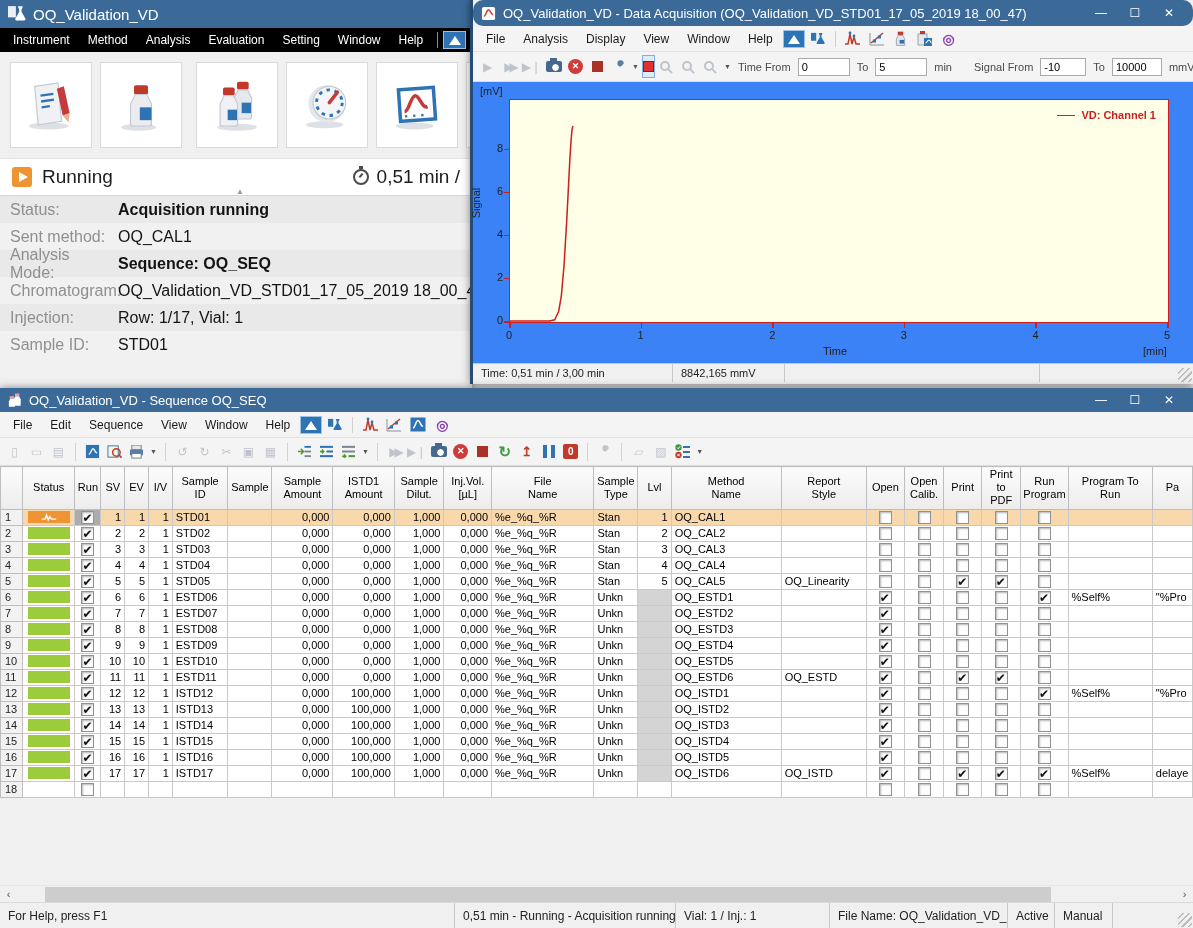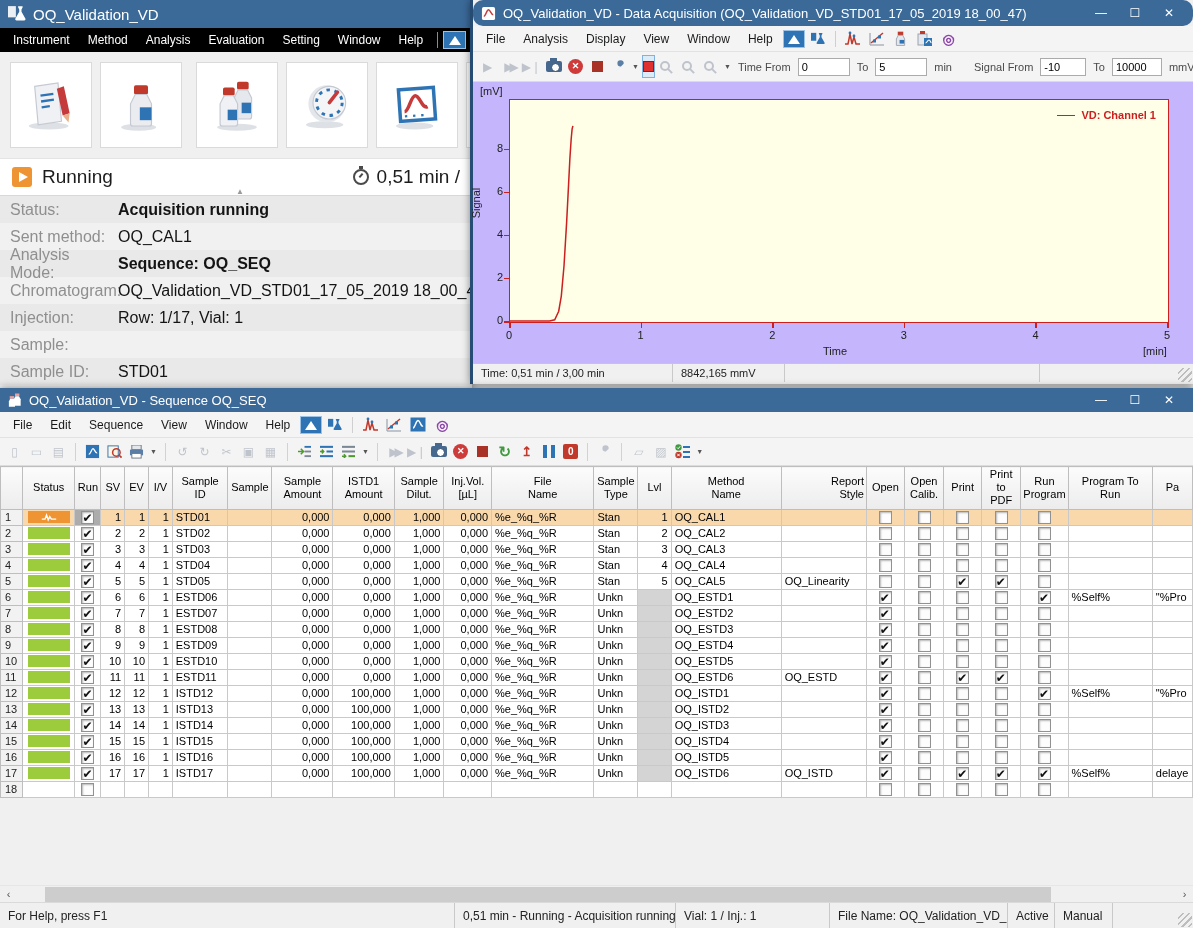--- a/index.html
+++ b/index.html
@@ -66,21 +66,21 @@
   .inforow{height:27px;display:flex;align-items:center;font-size:16px;}
   .inforow:nth-child(odd){background:#F1F1F1;}
   .inforow:nth-child(even){background:#E9E9E9;}
   .inflbl{width:118px;padding-left:10px;color:#8f8f8f;flex:0 0 auto;}
   .infval{color:#141414;white-space:nowrap;}
   .infval.b{font-weight:bold;}
   .collapse{position:absolute;top:-9px;left:50%;color:#9a9a9a;font-size:8px;}
   
   #daq{left:470px;top:0;width:723px;height:384px;border-left:3px solid #274C74;}
   #daq .tbar{height:26px;border-radius:10px;}
-  #chartpanel{position:relative;height:281px;background:#c4b5fd;}
+  #chartpanel{position:relative;height:281px;background:#3b82f6;}
   #plot{position:absolute;left:36px;top:17px;width:660px;height:224px;background:#FFFFE8;border:1px solid #CC1F1F;}
   .unitlbl{position:absolute;left:7px;top:3px;font-size:11px;color:#222;}
   .siglbl{position:absolute;left:-12px;top:115px;font-size:11px;color:#222;transform:rotate(-90deg);}
   .legend{position:absolute;right:12px;top:9px;display:flex;align-items:center;gap:6px;color:#CC1F1F;font-size:11px;font-weight:bold;}
   .legline{width:18px;height:0;border-top:1.5px solid #CC1F1F;}
   .ytl{position:absolute;width:24px;text-align:right;font-size:11px;color:#222;}
   .xtl{position:absolute;font-size:11px;color:#222;}
   .ytm{position:absolute;width:5px;height:1.5px;background:#CC1F1F;}
   .xtm{position:absolute;width:1.5px;height:5px;background:#CC1F1F;}
   .timelbl{position:absolute;font-size:11px;color:#222;}
@@ -215,24 +215,20 @@
     </div>
     <div class="inforow">
       <span class="inflbl">Chromatogram:</span>
       <span class="infval">OQ_Validation_VD_STD01_17_05_2019 18_00_47</span>
     </div>
     <div class="inforow">
       <span class="inflbl">Injection:</span>
       <span class="infval">Row: 1/17, Vial: 1</span>
     </div>
     <div class="inforow">
-      <span class="inflbl">Sample:</span>
-      <span class="infval"></span>
-    </div>
-    <div class="inforow">
       <span class="inflbl">Sample ID:</span>
       <span class="infval">STD01</span>
     </div>
   </div>
 </div>
 
 <div class="win" id="daq">
   <div class="tbar">
     <svg width="15" height="15" viewBox="0 0 16 16">
         <rect x="1" y="1" width="14" height="14" rx="2" fill="#fff"></rect>
@@ -563,21 +559,21 @@
 Dilut.</th>
             <th style="width: 48px;">Inj.Vol.
 [µL]</th>
             <th style="width: 104px;">File
 Name</th>
             <th style="width: 44px;">Sample
 Type</th>
             <th style="width: 34px;">Lvl</th>
             <th style="width: 112px;">Method
 Name</th>
-            <th style="width: 86px; text-align: right;">Report
+            <th style="width: 86px;">Report
 Style</th>
             <th style="width: 38px;">Open</th>
             <th style="width: 40px;">Open
 Calib.</th>
             <th style="width: 38px;">Print</th>
             <th style="width: 40px;">Print to
 PDF</th>
             <th style="width: 42px;">Run
 Program</th>
             <th style="width: 86px;">Program To

